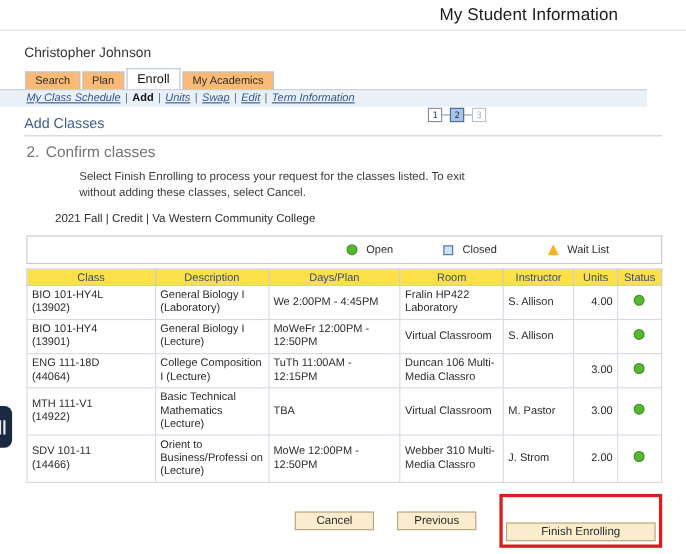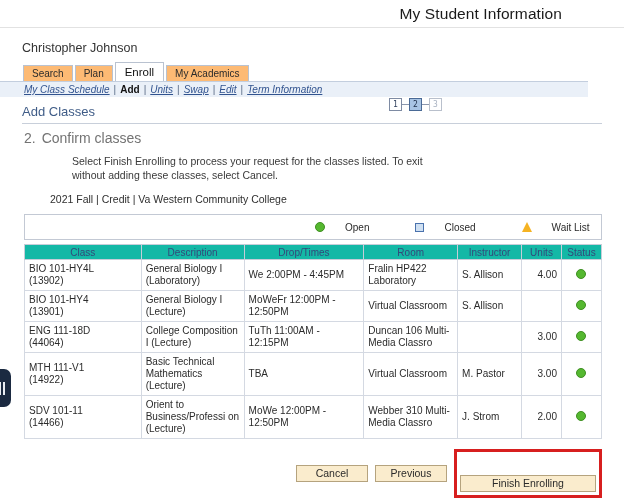--- a/index.html
+++ b/index.html
@@ -178,21 +178,21 @@
     height: 26px;
     display: flex;
     align-items: center;
     background: #fff;
   }
   .legend-items {
     display: flex; align-items: center;
     margin-left: 290px;
     gap: 46px;
   }
-  .legend-item { display: flex; align-items: center; gap: 20px; font-size: 10px; color: #2b2b2b; }
+  .legend-item { display: flex; align-items: center; gap: 8px; font-size: 10px; color: #2b2b2b; }
   .dot-green {
     width: 10px; height: 10px; border-radius: 50%;
     background: #55b830; border: 1px solid #3f8f22;
   }
   .sq-closed {
     width: 9px; height: 9px;
     background: #cfe0f2; border: 1.5px solid #4a72ad;
   }
   .tri-wait {
     width: 0; height: 0;
@@ -203,21 +203,21 @@
 
   
   table.classes {
     margin: 4px 22px 0 24px;
     width: 578px;
     border-collapse: collapse;
     border: 1px solid #bcc3ce;
     background: #fff;
   }
   table.classes th {
-    background: #14b8a6;
+    background: #fde047;
     border: 1px solid #c7cdd8;
     font-size: 10px;
     font-weight: normal;
     color: #33497a;
     height: 15px;
     padding: 1px 3px;
     text-align: center;
   }
   table.classes td {
     border: 1px solid #d4d9e2;
@@ -241,21 +241,21 @@
   .col-inst { width: 64px; }
   .col-units { width: 40px; }
   .col-status { width: 40px; }
 
   
   .btnrow {
     display: flex;
     justify-content: flex-end;
     align-items: center;
     padding: 10px 22px 0 0;
-    gap: 7px;
+    gap: 21px;
   }
   .btn {
     background: #faeccd;
     border: 1px solid #b5a37e;
     font-size: 10.5px;
     color: #2b2b2b;
     height: 17px;
     line-height: 15px;
     text-align: center;
     padding: 0 6px;
@@ -367,21 +367,21 @@
         <span>Wait List</span>
       </div>
     </div>
   </div>
 
   <table class="classes">
     <thead>
       <tr>
         <th class="col-class">Class</th>
         <th class="col-desc">Description</th>
-        <th class="col-days">Drop/Times</th>
+        <th class="col-days">Days/Plan</th>
         <th class="col-room">Room</th>
         <th class="col-inst">Instructor</th>
         <th class="col-units">Units</th>
         <th class="col-status">Status</th>
       </tr>
     </thead>
     <tbody>
       <tr>
         <td><span>BIO 101-HY4L</span><br><span>(13902)</span></td>
         <td>General Biology I (Laboratory)</td>

